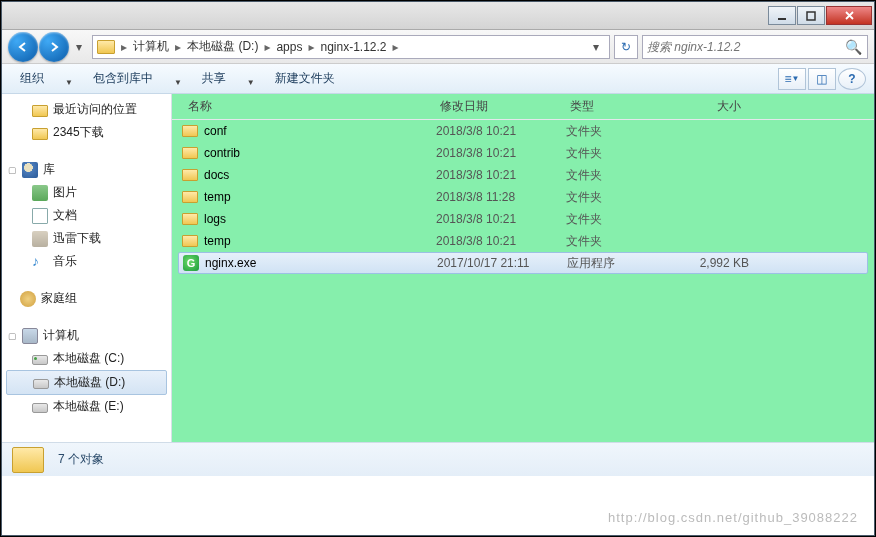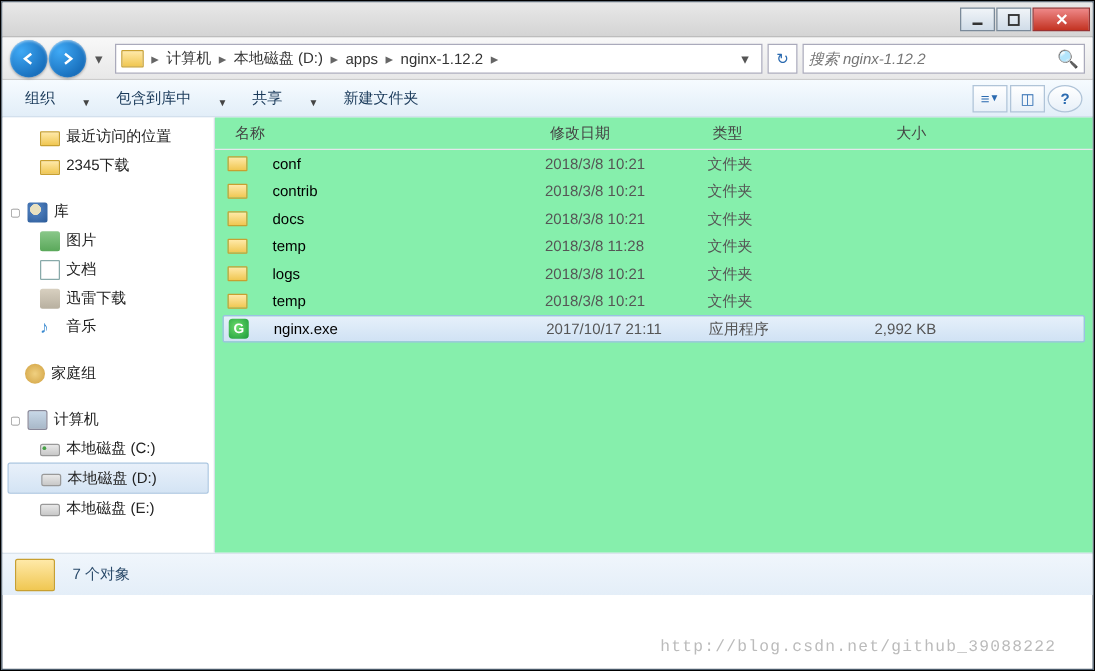--- a/index.html
+++ b/index.html
@@ -46,27 +46,27 @@
 .ico-drive{background:linear-gradient(#e8e8e8,#c8c8c8);border:1px solid #999;border-radius:2px;height:10px;margin-top:3px;position:relative}
 .ico-drive.c::after{content:"";position:absolute;left:1px;top:1px;width:3px;height:3px;background:#46a046;border-radius:50%}
 .sidebar-gap{height:14px}
 .filepane{flex:1;background:#86efac;display:flex;flex-direction:column}
 .columns{display:flex;height:26px;border-bottom:1px solid #e4e8ec;align-items:center;color:#444}
 .col{padding:4px 8px;border-right:1px solid transparent}
 .col.name{width:260px;padding-left:16px}.col.date{width:130px}.col.type{width:88px}.col.size{width:100px;text-align:right}
 .filelist{flex:1}
 .row{display:flex;height:22px;align-items:center;padding-left:10px}
 .row.sel{background:linear-gradient(#e6f0fa,#d0e2f4);border:1px solid #9cc0e4;border-radius:2px;margin:0 6px;padding-left:4px}
-.cell-name{width:254px;display:flex;align-items:center;gap:20px}
+.cell-name{width:254px;display:flex;align-items:center;gap:6px}
 .cell-date{width:130px;color:#555}.cell-type{width:88px;color:#555}.cell-size{width:94px;text-align:right;color:#555}
 .ico-folderitem{width:16px;height:12px;background:linear-gradient(#ffe9a8,#f0c752);border:1px solid #c8a030;border-radius:1px}
 .ico-exe{width:16px;height:16px;background:radial-gradient(circle at 40% 40%,#6ada6a,#1a9a3a);border-radius:3px;display:flex;align-items:center;justify-content:center;color:#fff;font-weight:bold;font-size:11px}
 .status{height:34px;background:linear-gradient(#f0f6fc,#e4eef8);border-top:1px solid #d0dce8;display:flex;align-items:center;padding:0 10px;gap:14px;color:#2a4a6a}
 .status .bigfolder{width:32px;height:26px;background:linear-gradient(#ffe9a8,#f0c752);border:1px solid #c8a030;border-radius:2px}
-.watermark{position:absolute;right:31px;bottom:12px;color:#bbb;font-family:Liberation Mono, monospace;font-size:13px;letter-spacing:1px}
+.watermark{position:absolute;right:18px;bottom:12px;color:#bbb;font-family:Liberation Sans, sans-serif;font-size:13px;letter-spacing:1px}
 </style>
 </head>
 <body>
 
 <div class="window">
   <div class="titlebar">
     <div class="winbtn">
         <svg width="10" height="10">
           <rect x="1" y="7" width="8" height="2" fill="#333"></rect>
         </svg>

